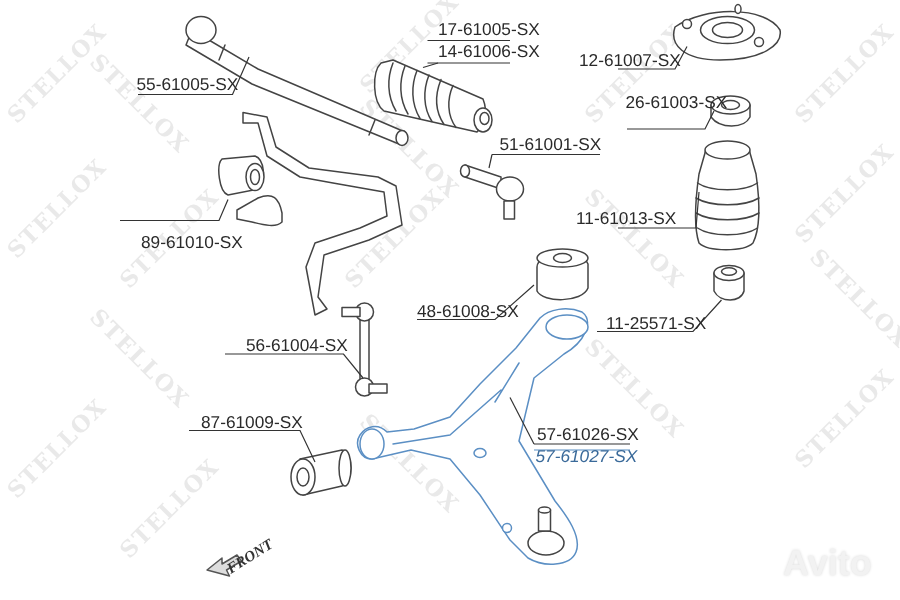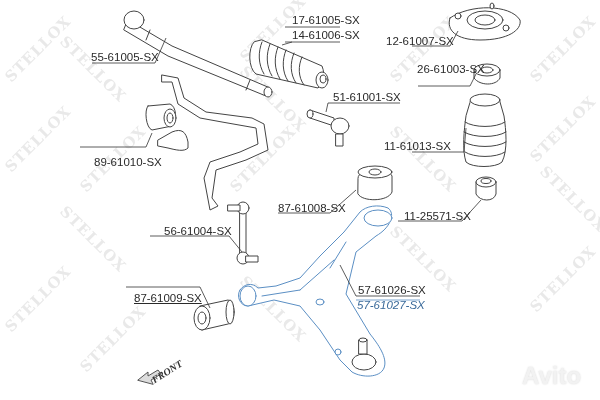--- a/index.html
+++ b/index.html
@@ -161,22 +161,22 @@
   </svg>
 
   <div class="label" style="left:91px;top:51px;">55-61005-SX</div>
   <div class="label" style="left:292px;top:14px;">17-61005-SX</div>
   <div class="label" style="left:292px;top:29px;">14-61006-SX</div>
   <div class="label" style="left:386px;top:35px;">12-61007-SX</div>
   <div class="label" style="left:405px;top:63px;margin-left:12px;">26-61003-SX</div>
   <div class="label" style="left:333px;top:91px;text-align:right;">51-61001-SX</div>
   <div class="label" style="left:94px;top:136px;margin-top:20px;">89-61010-SX</div>
   <div class="label" style="left:384px;top:140px;">11-61013-SX</div>
-  <div class="label" style="left:278px;top:202px;">87-61008-SX</div>
+  <div class="label" style="left:278px;top:202px;">48-61008-SX</div>
   <div class="label" style="left:404px;top:210px;">11-25571-SX</div>
   <div class="label" style="left:164px;top:225px;">56-61004-SX</div>
-  <div class="label" style="left:134px;top:292px;text-decoration:underline;">87-61009-SX</div>
+  <div class="label" style="left:134px;top:276px;">87-61009-SX</div>
   <div class="label" style="left:358px;top:284px;">57-61026-SX</div>
   <div class="label blue" style="left:357px;top:299px;font-style:italic;">57-61027-SX</div>
 
   <div class="front">FRONT</div>
   <div class="avito">Avito</div>
 </div>
 
 </body></html>

